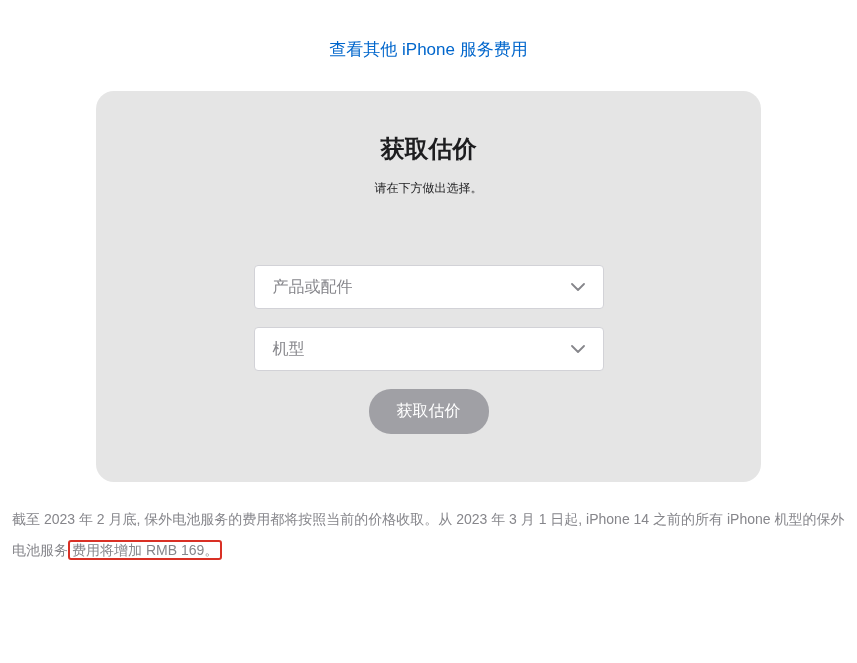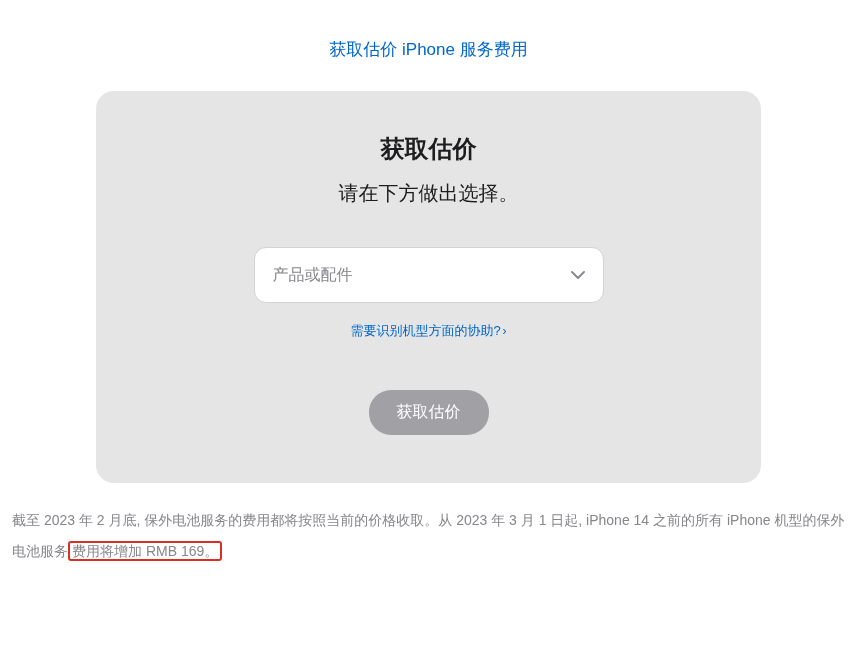--- a/index.html
+++ b/index.html
@@ -34,35 +34,35 @@
     }
     .card-title {
       text-align: center;
       font-size: 24px;
       font-weight: 600;
       color: #1d1d1f;
       margin-bottom: 15px;
     }
     .card-subtitle {
       text-align: center;
-      font-size: 20px;
+      font-size: 12px;
       color: #1d1d1f;
-      margin-bottom: 40px;
+      margin-bottom: 68px;
     }
     .select-wrapper {
       position: relative;
       width: 350px;
       margin: 0 auto 18px auto;
     }
     .select-box {
       width: 100%;
-      height: 56px;
+      height: 44px;
       background: #ffffff;
       border: 1px solid #d2d2d7;
-      border-radius: 12px;
+      border-radius: 4px;
       padding: 0 44px 0 18px;
       font-size: 16px;
       color: #86868b;
       display: flex;
       align-items: center;
       cursor: pointer;
       position: relative;
     }
     .chevron {
       position: absolute;
@@ -117,44 +117,49 @@
       border: 2px solid #d93025;
       border-radius: 3px;
       padding: 0 2px;
       color: #86868b;
     }
   </style>
 </head>
 <body>
 
 <div class="top-link">
-  <a href="#">获取估价 iPhone 服务费用</a>
+  <a href="#">查看其他 iPhone 服务费用</a>
 </div>
 
 <div class="card">
   <div class="card-title">获取估价</div>
   <div class="card-subtitle">请在下方做出选择。</div>
 
   <div class="select-wrapper">
     <div class="select-box">
       <span>产品或配件</span>
       <span class="chevron">
         <svg width="14" height="8" viewBox="0 0 14 8">
             <path d="M1 1 L7 7 L13 1" stroke="#86868b" stroke-width="1.8" fill="none" stroke-linecap="round" stroke-linejoin="round"></path>
           </svg>
       </span>
     </div>
   </div>
 
+  <div class="select-wrapper">
+    <div class="select-box">
+      <span>机型</span>
+      <span class="chevron">
+        <svg width="14" height="8" viewBox="0 0 14 8">
+            <path d="M1 1 L7 7 L13 1" stroke="#86868b" stroke-width="1.8" fill="none" stroke-linecap="round" stroke-linejoin="round"></path>
+          </svg>
+      </span>
+    </div>
+  </div>
 
-  <div class="help-link">
-    <a href="#">
-      <span>需要识别机型方面的协助?</span><span class="help-chevron">›</span>
-    </a>
-  </div>
 
   <div class="submit-wrapper">
     <button class="submit-btn">获取估价</button>
   </div>
 </div>
 
 <div class="footer-text">
   <p>
     <span>截至 2023 年 2 月底, 保外电池服务的费用都将按照当前的价格收取。从 2023 年 3 月 1 日起, iPhone 14 之前的所有 iPhone 机型的保外电池服务</span><span class="highlight">费用将增加 RMB 169。</span>
   </p>

